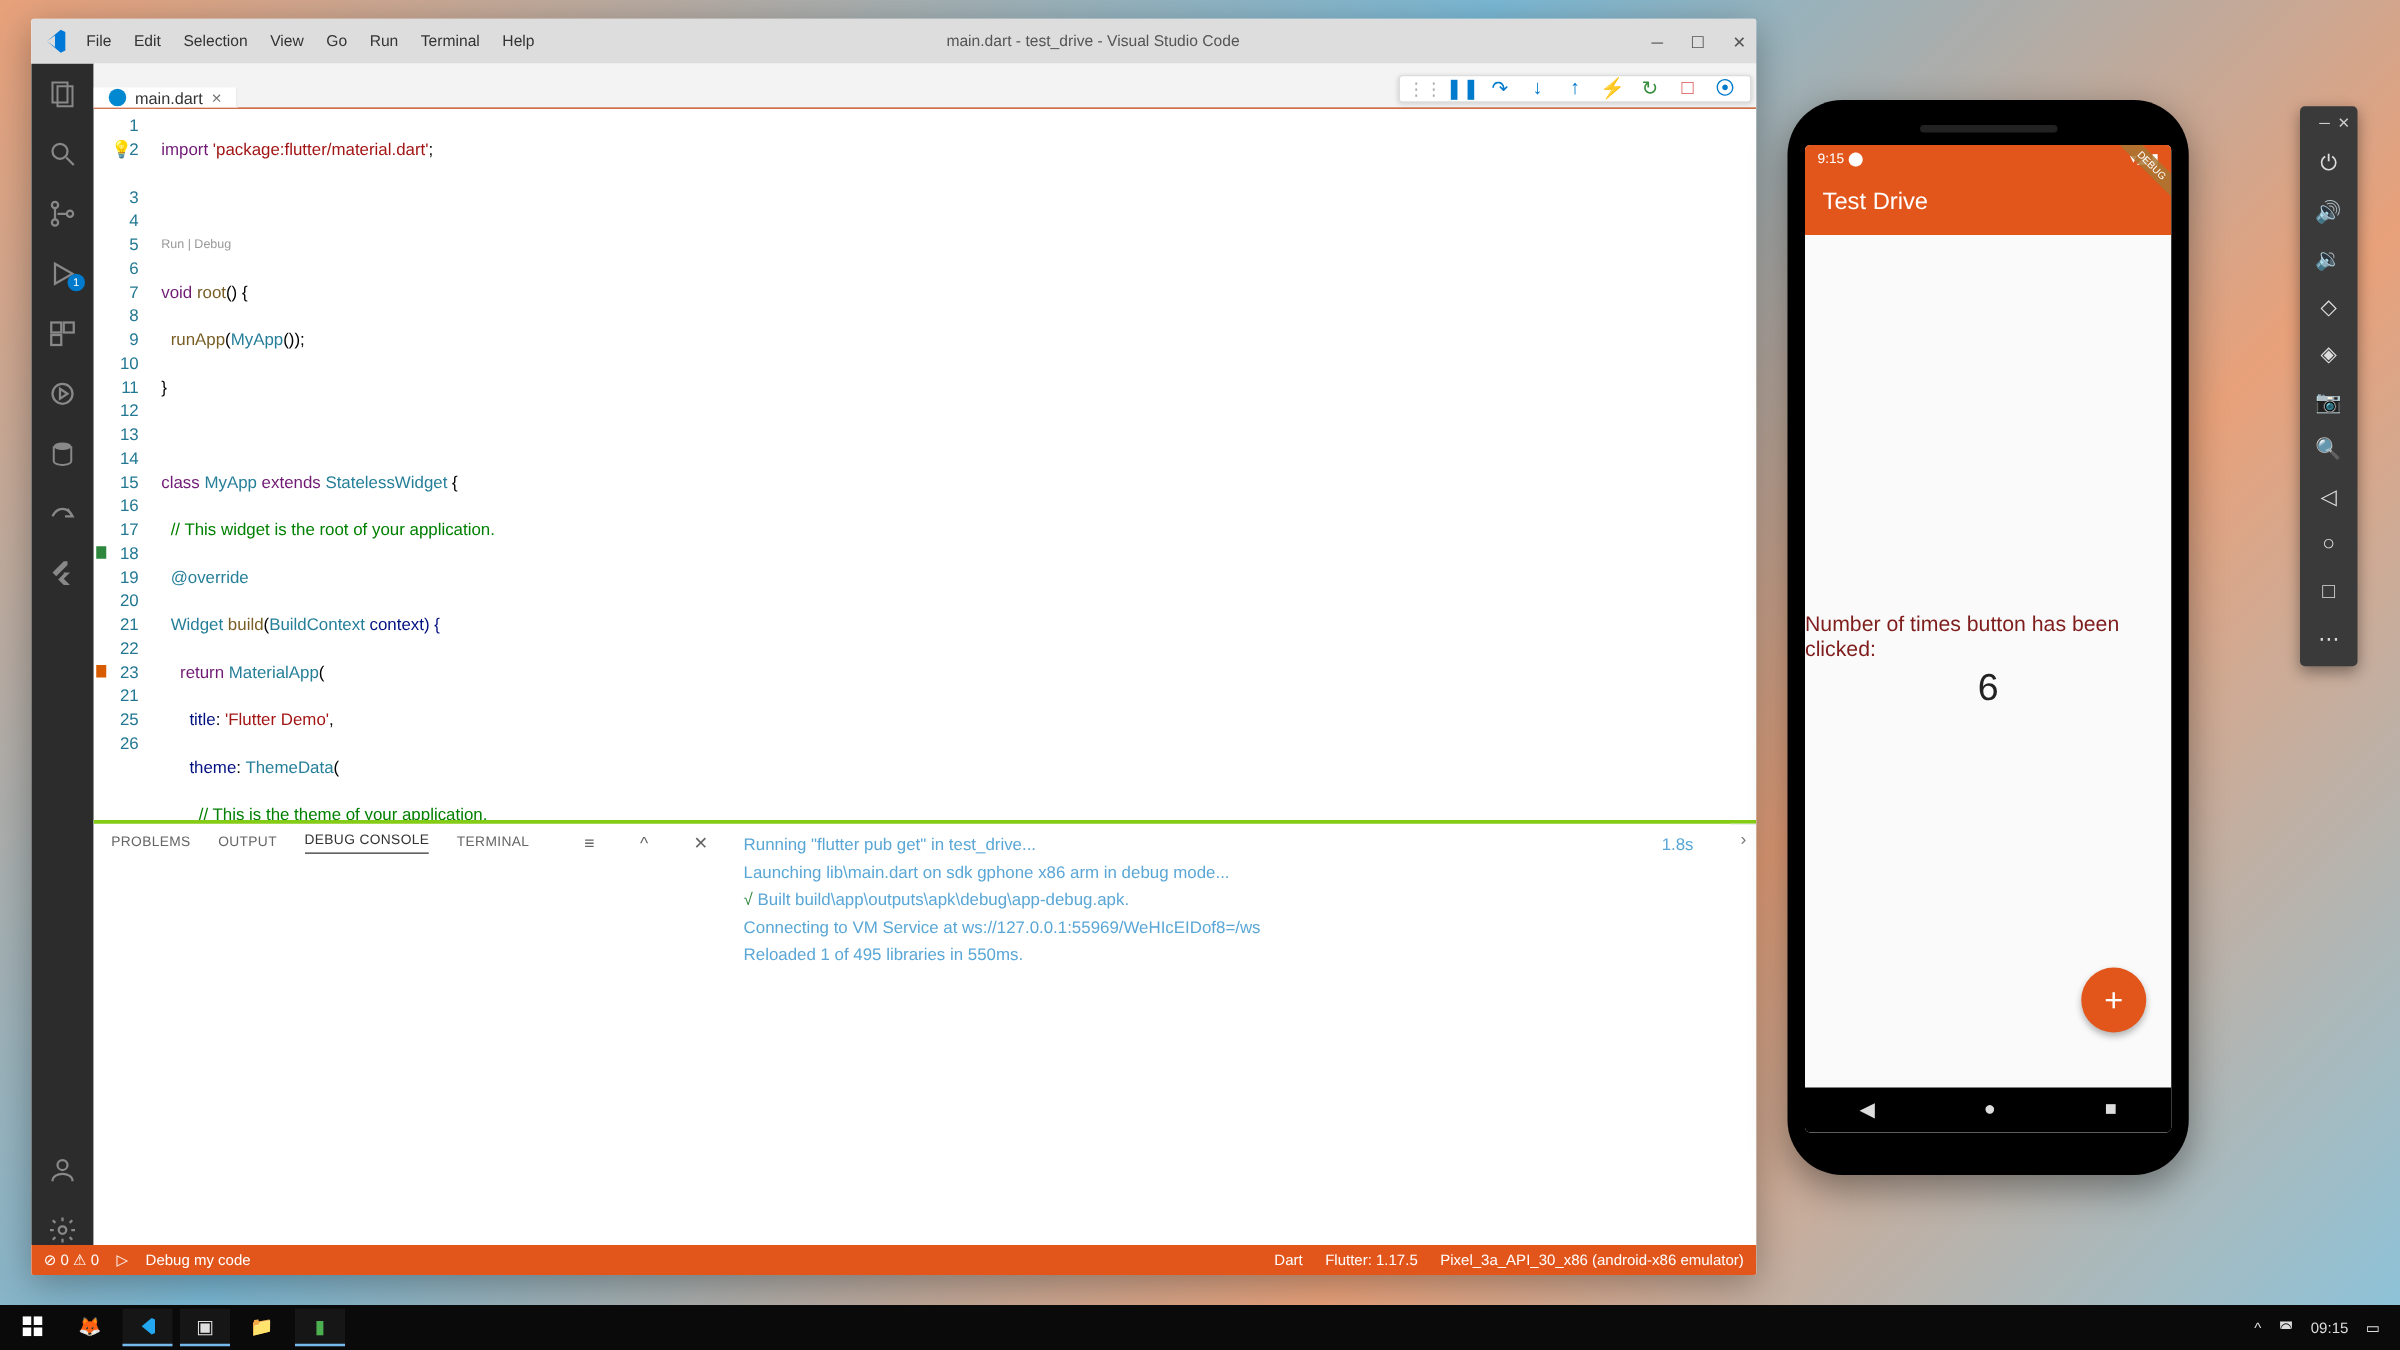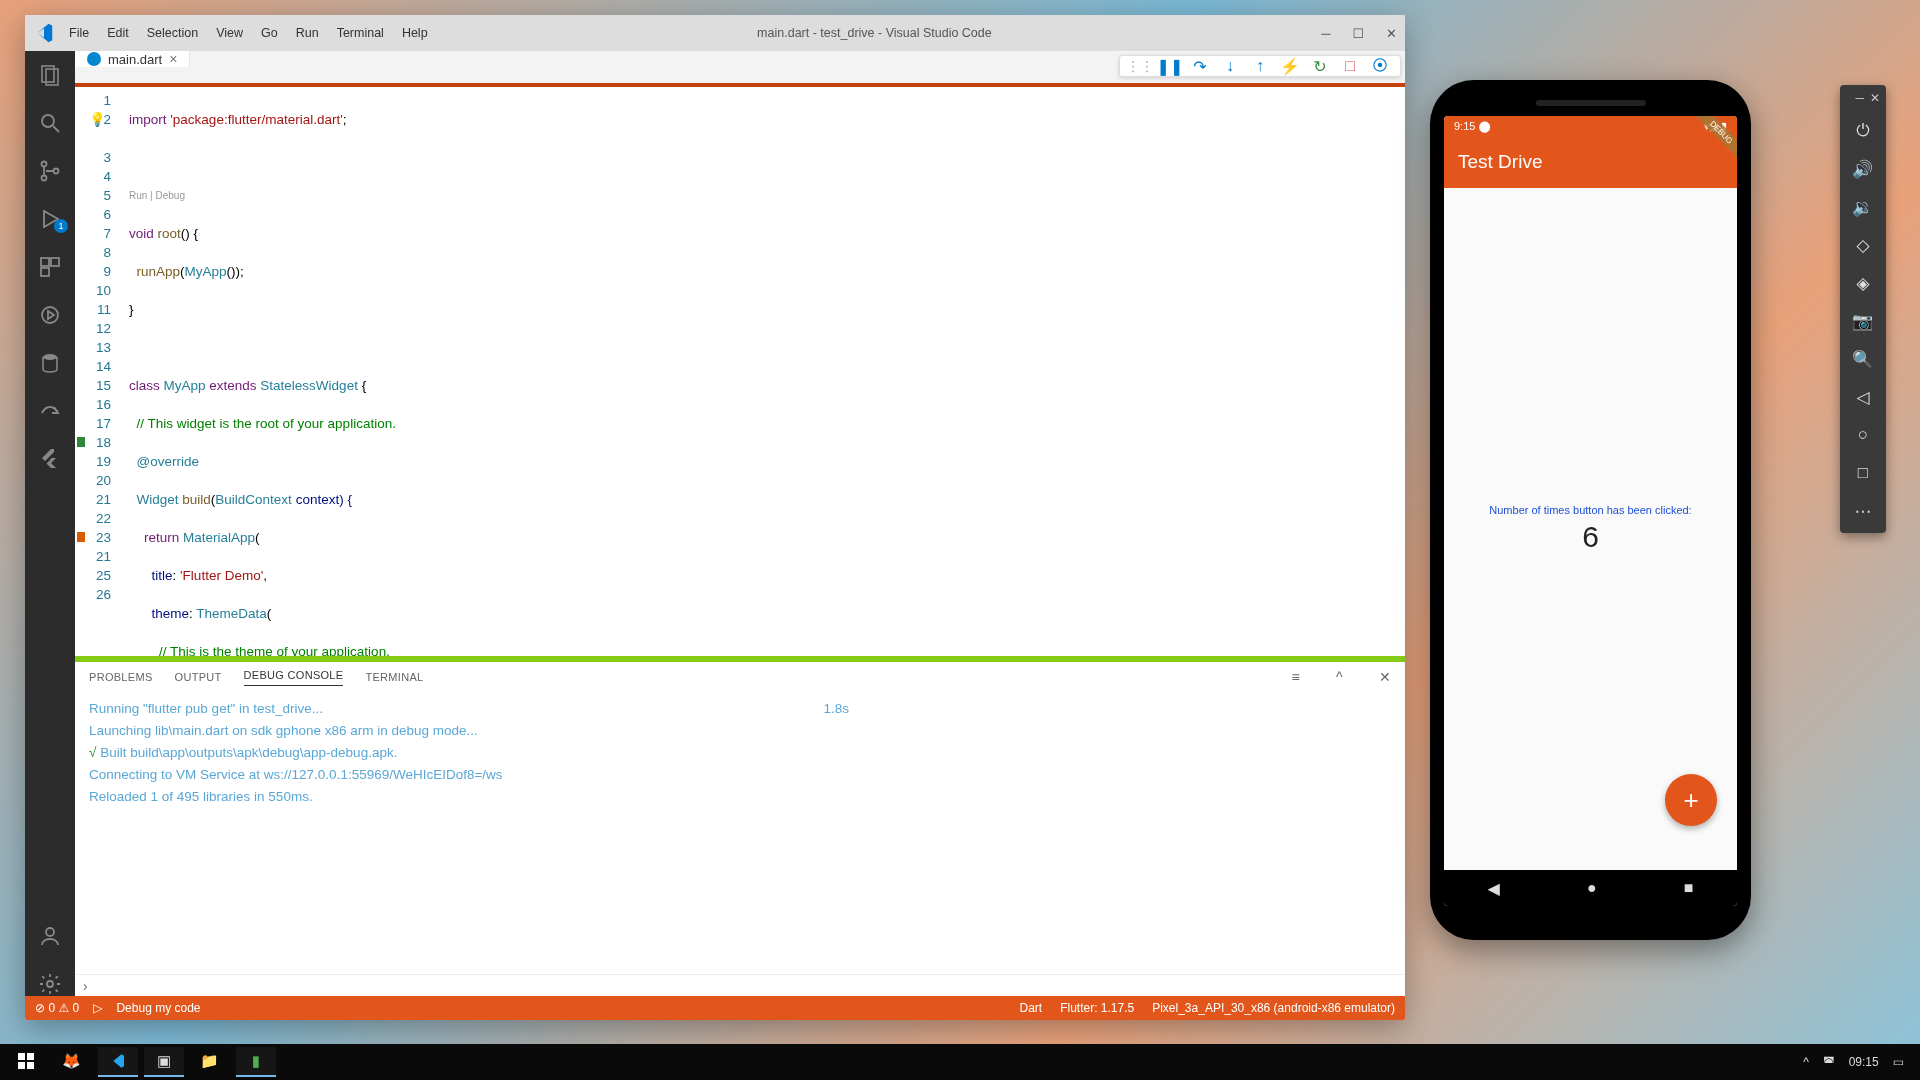--- a/index.html
+++ b/index.html
@@ -15,21 +15,21 @@
 .titlebar .winctl { display: flex; gap: 22px; color: #555; font-size: 13px; }
 
 .main-area { flex: 1; display: flex; min-height: 0; }
 .activitybar { width: 50px; background: #2c2c2c; display: flex; flex-direction: column; align-items: center; padding-top: 12px; gap: 24px; }
 .activitybar .spacer { flex: 1; }
 .ab-icon { width: 24px; height: 24px; color: #888; display:flex;align-items:center;justify-content:center; position:relative; }
 .ab-icon svg { width: 24px; height: 24px; }
 .ab-badge { position:absolute; bottom:-2px; right:-6px; width:14px; height:14px; border-radius:50%; background:#007acc; color:#fff; font-size:9px; display:flex;align-items:center;justify-content:center; }
 
 .editor-area { flex: 1; display: flex; flex-direction: column; background:#fff; min-width:0; }
-.tabbar { height: 36px; background:#f3f3f3; display:flex; align-items:flex-start; border-bottom:4px solid #c2410c; }
+.tabbar { height: 36px; background:#f3f3f3; display:flex; align-items:flex-end; border-bottom:1px solid #c2410c; }
 .tab { display:flex; align-items:center; gap:7px; padding:0 12px; background:#fff; font-size:13px; color:#333; border-right:1px solid #e5e5e5; }
 .tab-dart-ico { width:14px; height:14px; border-radius:50%; background:#0288d1; }
 .tab .close { color:#777; font-size:14px; }
 .tabbar .spacer{flex:1;}
 .debug-toolbar { display:flex; align-items:center; gap:10px; padding:0 10px; background:#fff; border:1px solid #ddd; margin:4px; border-radius:3px; box-shadow:0 1px 4px rgba(0,0,0,0.15);}
 .debug-toolbar .dt-btn{width:20px;height:20px;display:flex;align-items:center;justify-content:center;color:#424242;}
 .debug-toolbar .grip{color:#aaa;font-size:14px;cursor:grab;}
 .debug-toolbar .pause{color:#007acc;} .debug-toolbar .step{color:#007acc;}
 .debug-toolbar .bolt{color:#f5a623;}
 .debug-toolbar .restart{color:#388e3c;}
@@ -40,21 +40,21 @@
 .gutter { width:50px; text-align:right; padding-right:14px; color:#237893; background:#fff; position:relative; padding-top:4px;}
 .gutter div{height:19px;}
 .gutter .bulb{position:absolute; left:14px;}
 .glyph { position:absolute; left:2px; width:8px; height:10px; margin-top:4px;}
 .glyph.green{background:#2d883e;} .glyph.orange{background:#d95b00;}
 .code-lines { flex:1; padding-top:4px; white-space:pre; overflow:hidden;}
 .code-lines div{height:19px; padding-left:4px;}
 .kw{color:#701a75;} .str{color:#a31515;} .type{color:#267f99;} .func{color:#795E26;} .comment{color:#008000;} .ann{color:#267f99;} .id{color:#001080;}
 .codelens{color:#999;font-size:10px;height:19px;padding-left:4px;}
 
-.panel { height: 340px; border-top:6px solid #84cc16; display:flex; flex-direction:column; background:#fff;}
+.panel { height: 340px; border-top:3px solid #84cc16; display:flex; flex-direction:row; background:#fff;}
 .panel-tabs { display:flex; gap:22px; padding:0 14px; height:30px; align-items:center; font-size:11px; color:#666; text-transform:uppercase; letter-spacing:0.3px;}
 .panel-tabs .ptab.active{color:#333; border-bottom:1px solid #333; padding-bottom:4px;}
 .panel-tabs .spacer{flex:1;}
 .panel-tabs .picon{color:#666; font-size:14px;}
 .console { flex:1; font-family:Consolas,monospace; font-size:13.5px; padding:6px 14px; color:#5aa7d6; line-height:22px; overflow:hidden;}
 .console .check{color:#2d883e;}
 .console .line2{display:flex;justify-content:space-between;max-width:760px;}
 .breadcrumb-row{height:22px;border-top:1px solid #eee;display:flex;align-items:center;padding:0 8px;color:#777;font-size:14px;}
 
 .statusbar { height:24px; background:#e2561c; color:#fff; display:flex; align-items:center; font-size:12px; padding:0 10px; gap:14px;}
@@ -62,21 +62,21 @@
 
 
 .phone { position:absolute; left:1430px; top:80px; width:321px; height:860px; background:#000; border-radius:44px; box-shadow:0 10px 30px rgba(0,0,0,0.4); padding:16px 14px; }
 .phone .earpiece{width:110px;height:6px;background:#222;border-radius:3px;margin:4px auto 10px;}
 .screen { width:100%; height:790px; background:#fafafa; border-radius:4px; overflow:hidden; display:flex; flex-direction:column; position:relative;}
 .status-top{height:20px;background:#e2561c;color:#fff;display:flex;align-items:center;justify-content:space-between;padding:0 10px;font-size:11px;}
 .appbar{height:52px;background:#e2561c;color:#fff;display:flex;align-items:center;padding:0 14px;font-size:19px;font-weight:500;}
 .debug-ribbon{position:absolute;top:0;right:0;width:60px;height:60px;overflow:hidden;}
 .debug-ribbon div{position:absolute;top:10px;right:-18px;transform:rotate(45deg);background:rgba(170,117,50,0.85);color:#fff;font-size:8px;padding:2px 20px;}
 .app-body{flex:1;display:flex;flex-direction:column;align-items:center;justify-content:center;color:#333;}
-.app-body .lbl{font-size:11px;color:#1d4ed8;}
+.app-body .lbl{font-size:17px;color:#7f1d1d;}
 .app-body .cnt{font-size:30px;color:#222;margin-top:4px;}
 .fab{position:absolute;bottom:80px;right:20px;width:52px;height:52px;border-radius:50%;background:#e2561c;color:#fff;display:flex;align-items:center;justify-content:center;font-size:26px;box-shadow:0 3px 6px rgba(0,0,0,0.3);}
 .navbar{height:36px;background:#000;display:flex;justify-content:space-around;align-items:center;margin-top:auto;}
 .navbar .nb{color:#ddd;}
 
 
 .emu-toolbar { position:absolute; left:1840px; top:85px; width:46px; background:#3a3a3a; border-radius:4px; box-shadow:0 4px 12px rgba(0,0,0,0.4); display:flex; flex-direction:column; align-items:center; padding:6px 0 10px; gap:14px;}
 .emu-toolbar .row-top{display:flex;gap:6px;color:#ccc;font-size:12px;width:100%;justify-content:flex-end;padding-right:6px;}
 .emu-btn{width:24px;height:24px;display:flex;align-items:center;justify-content:center;color:#ddd;font-size:17px;}
 

